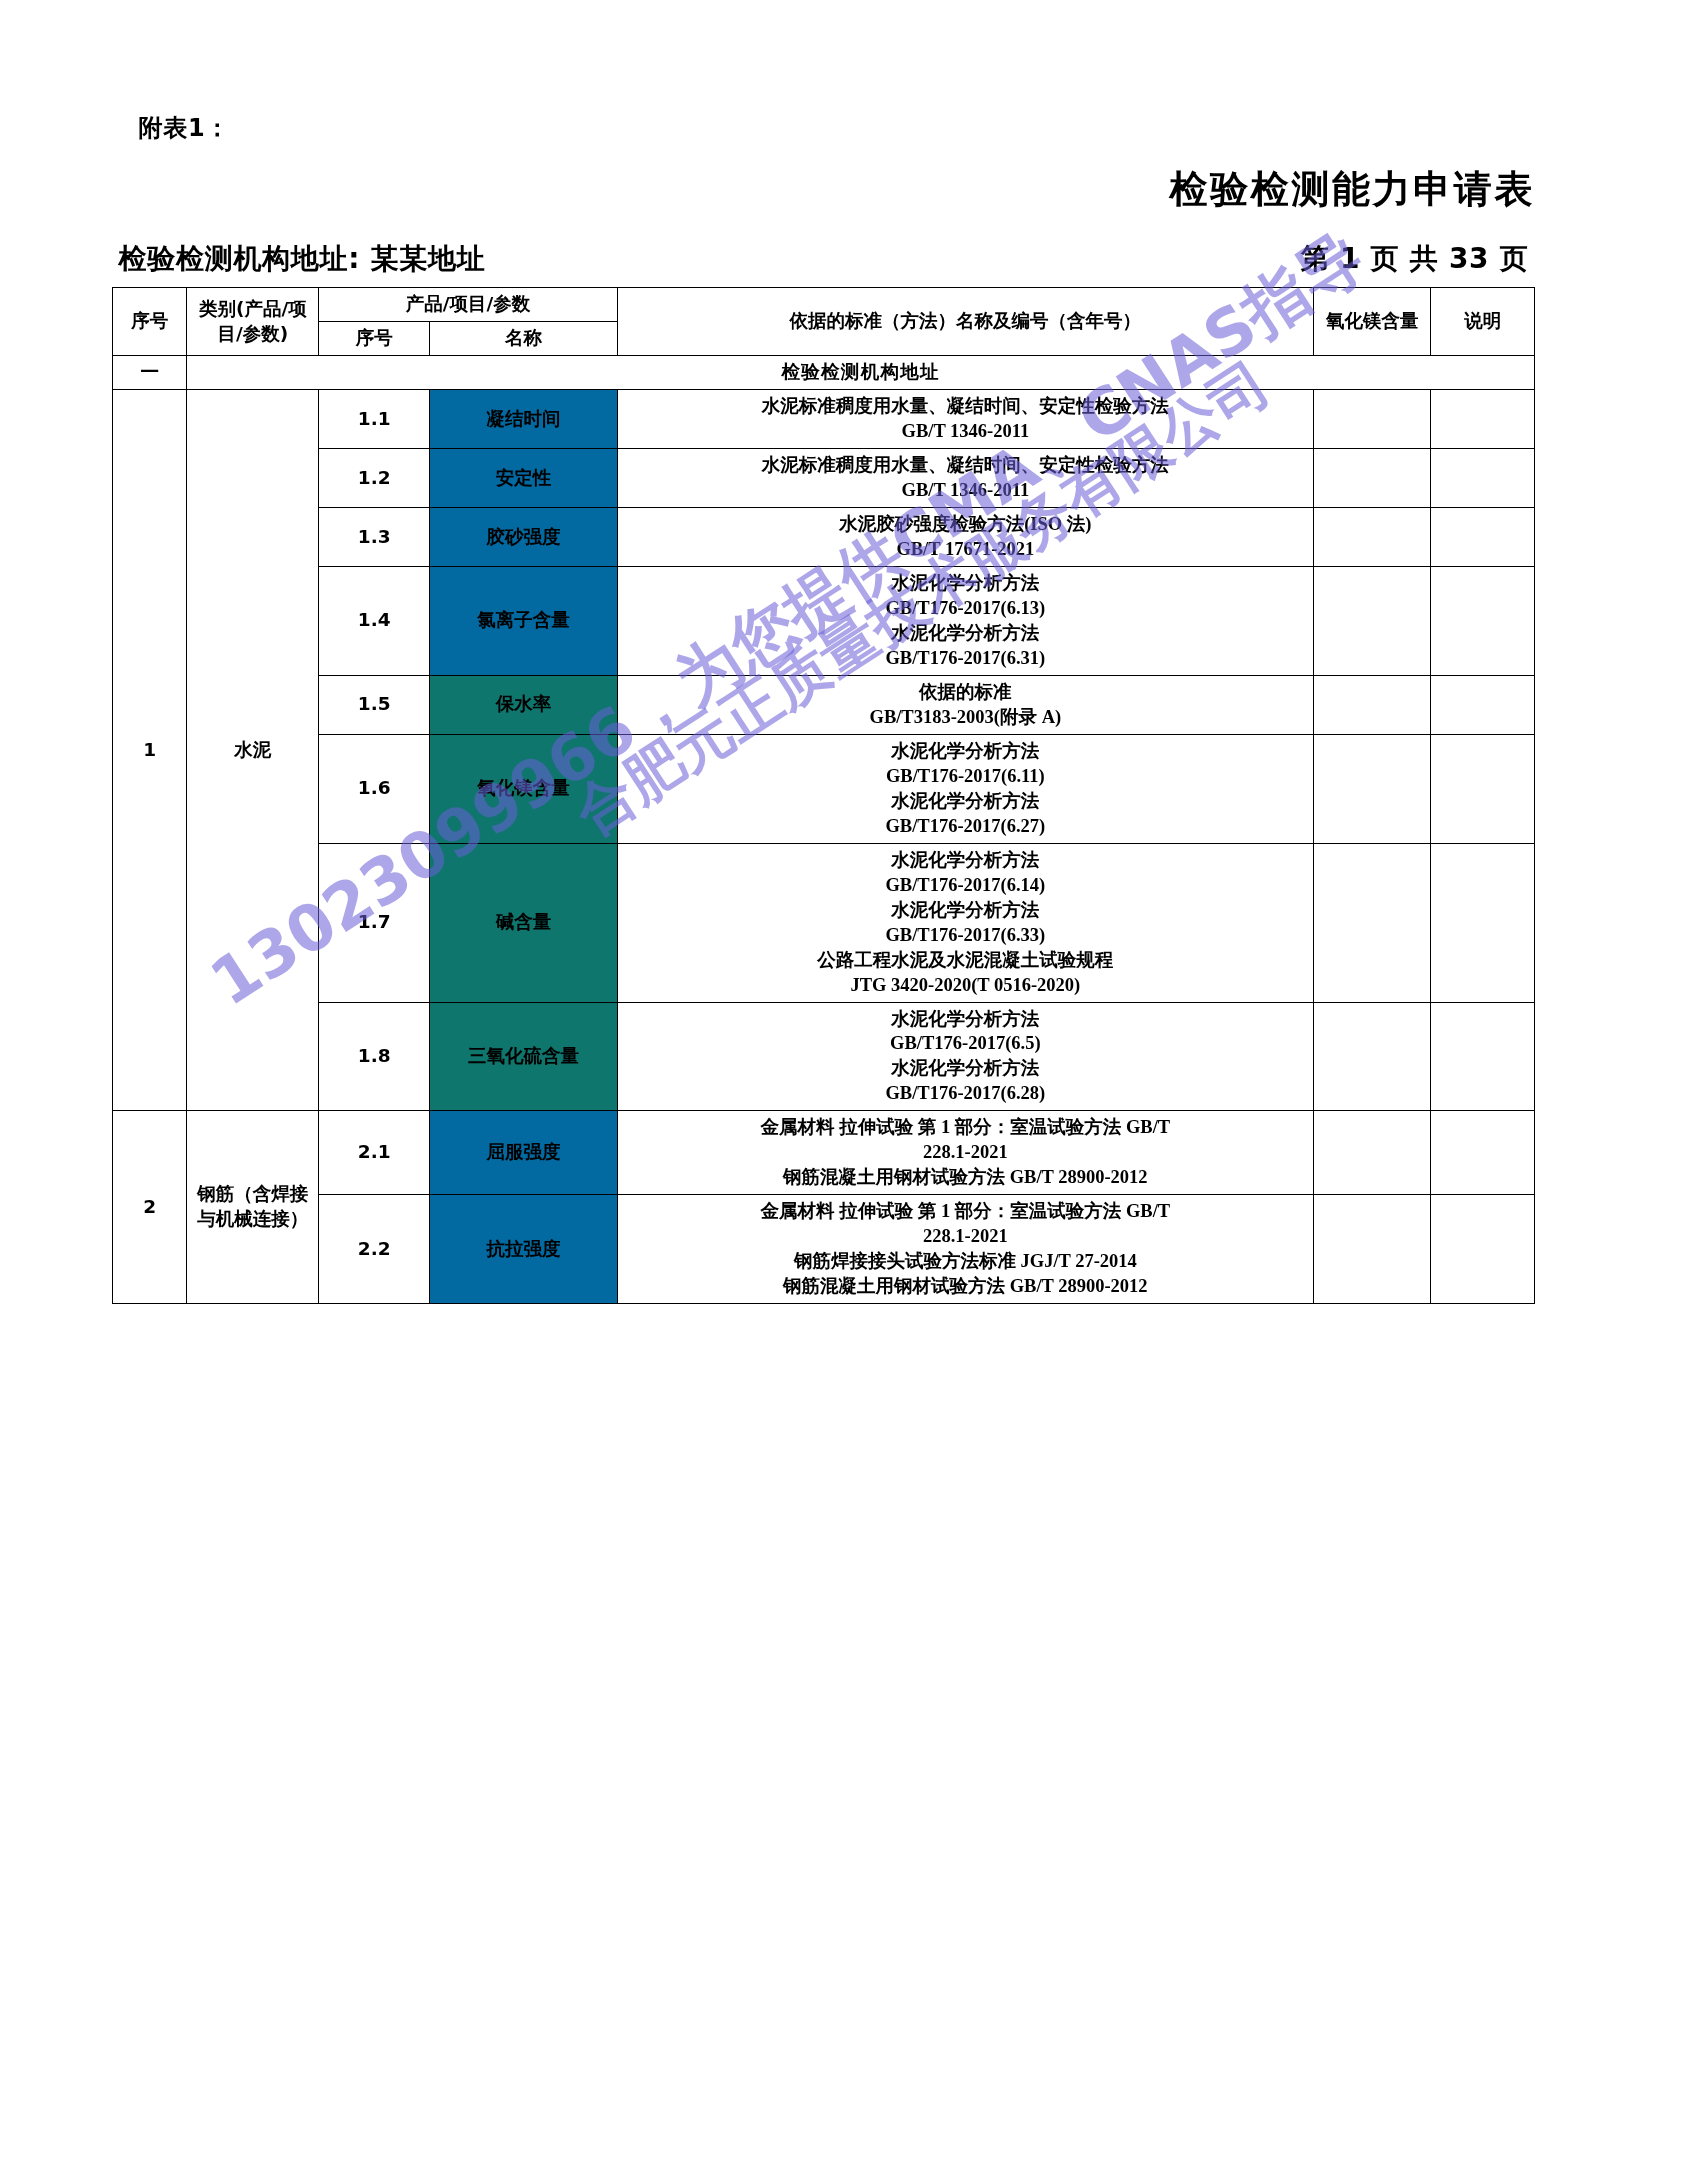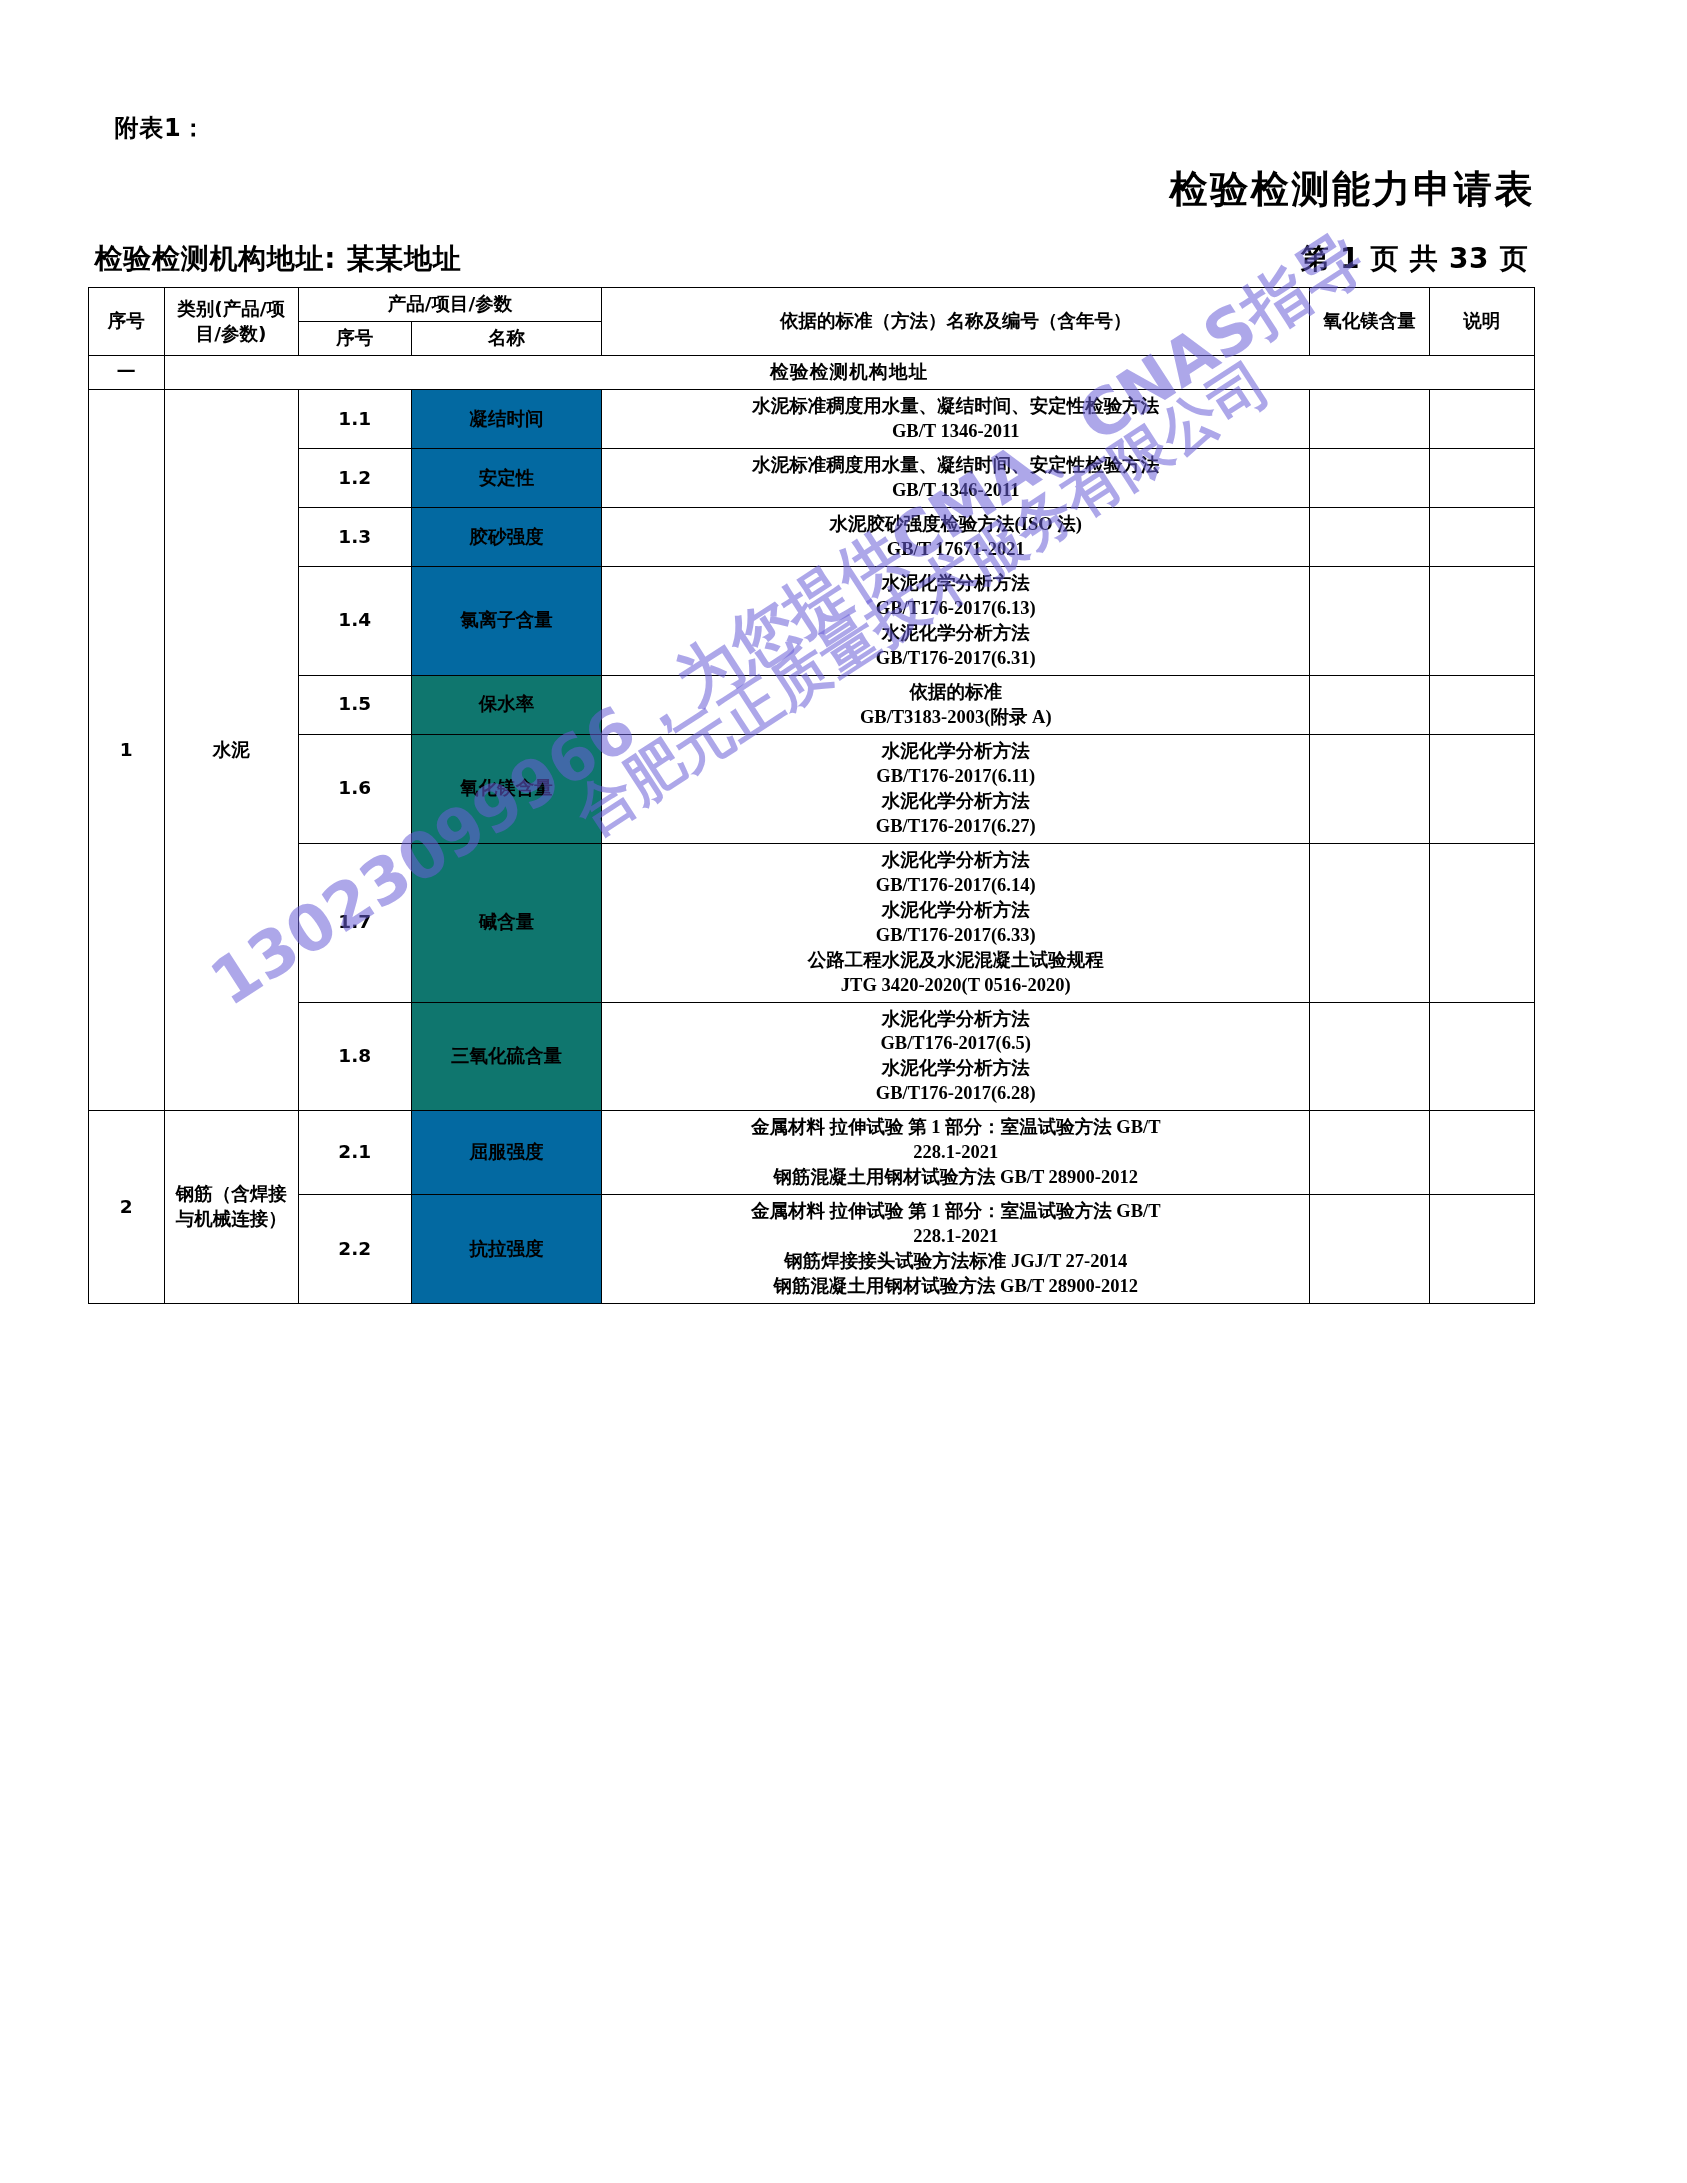--- a/index.html
+++ b/index.html
@@ -13,21 +13,21 @@
     position: relative;
     font-family: "Liberation Serif", serif;
     color: #000;
     overflow: hidden;
   }
   .page {
     position: relative;
     width: 1687px;
     height: 2183px;
     box-sizing: border-box;
-    padding: 112px 152px 0 88px;
+    padding: 112px 152px 0 112px;
   }
   .attach-label {
     font-size: 24px;
     font-weight: bold;
     font-family: "DejaVu Sans", sans-serif;
     margin-left: 26.5px;
     letter-spacing: 0.7px;
   }
   .doc-title {
     text-align: right;

